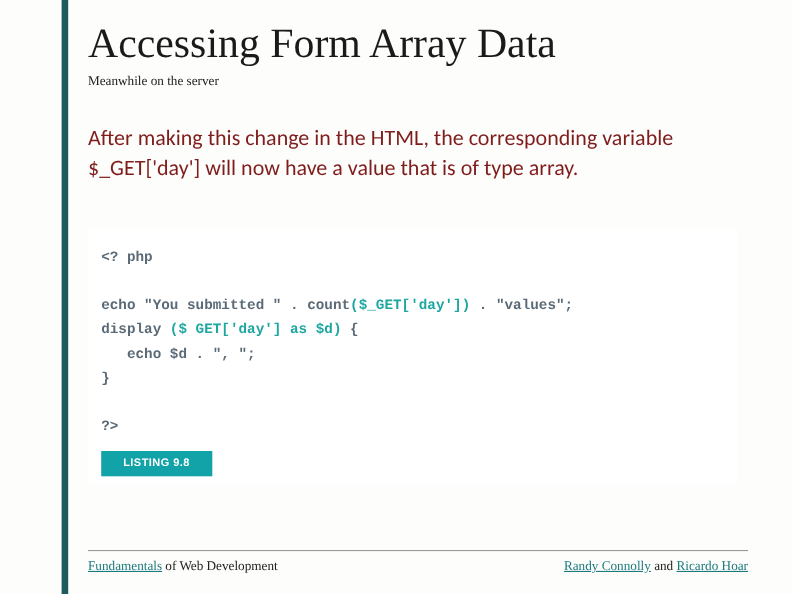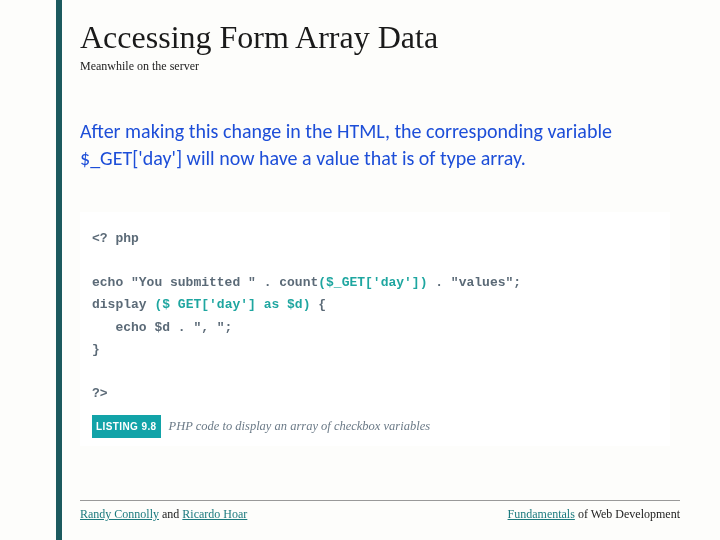--- a/index.html
+++ b/index.html
@@ -20,36 +20,36 @@
     background: #1c5a5e;
   }
   .content {
     position: absolute;
     left: 80px;
     top: 20px;
     right: 40px;
   }
   .title {
     font-family: Georgia, 'Times New Roman', serif;
-    font-size: 32px;
+    font-size: 38px;
     font-weight: 400;
     color: #1a1a1a;
     line-height: 1.1;
     margin-bottom: 4px;
   }
   .subtitle {
     font-family: Georgia, 'Times New Roman', serif;
     font-size: 12px;
     color: #222;
-    margin-bottom: 44px;
+    margin-bottom: 32px;
   }
   .body-text {
     font-family: Calibri, 'Segoe UI', Arial, sans-serif;
     font-size: 20px;
-    color: #1d4ed8;
+    color: #7f1d1d;
     line-height: 1.35;
     margin-bottom: 40px;
     max-width: 560px;
   }
   .code-box {
     background: #ffffff;
     padding: 16px 12px 8px 12px;
     font-family: Consolas, 'Courier New', monospace;
     font-size: 13px;
     color: #5b6a77;
@@ -64,21 +64,21 @@
     margin-top: 10px;
     gap: 8px;
   }
   .listing-badge {
     background: #12a3a8;
     color: #fff;
     font-family: Arial, sans-serif;
     font-size: 10px;
     font-weight: bold;
     letter-spacing: 0.4px;
-    padding: 3px 4px;
+    padding: 3px 20px;
     text-align: center;
   }
   .listing-caption {
     font-family: Georgia, 'Times New Roman', serif;
     font-size: 12.5px;
     color: #6b7a87;
     font-style: italic;
   }
   .footer {
     position: absolute;
@@ -116,28 +116,27 @@
     <div class="line">&nbsp;</div>
     <div class="line"><span>echo "You submitted " . count</span><span class="code-hl">($_GET['day'])</span><span> . "values";</span></div>
     <div class="line"><span>display </span><span class="code-hl">($ GET['day'] as $d)</span><span> {</span></div>
     <div class="line">   echo $d . ", ";</div>
     <div class="line">}</div>
     <div class="line">&nbsp;</div>
     <div class="line">?&gt;</div>
 
     <div class="listing-row">
       <span class="listing-badge">LISTING 9.8</span>
-      <span class="listing-caption">PHP code to display an array of checkbox variables</span>
     </div>
   </div>
 </div>
 
 <div class="footer">
   <hr class="footer-rule">
   <div class="footer-row">
     <span>
-      <span class="brand">Randy Connolly</span><span> and </span><span class="brand">Ricardo Hoar</span>
+      <span class="brand2">Fundamentals</span><span> of Web Development</span>
     </span>
     <span>
-      <span class="brand2">Fundamentals</span><span> of Web Development</span>
+      <span class="brand">Randy Connolly</span><span> and </span><span class="brand">Ricardo Hoar</span>
     </span>
   </div>
 </div>
 
 </body></html>

